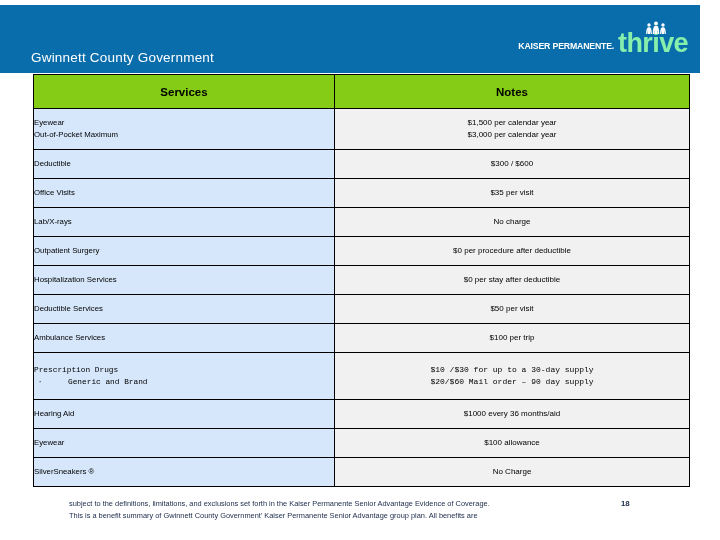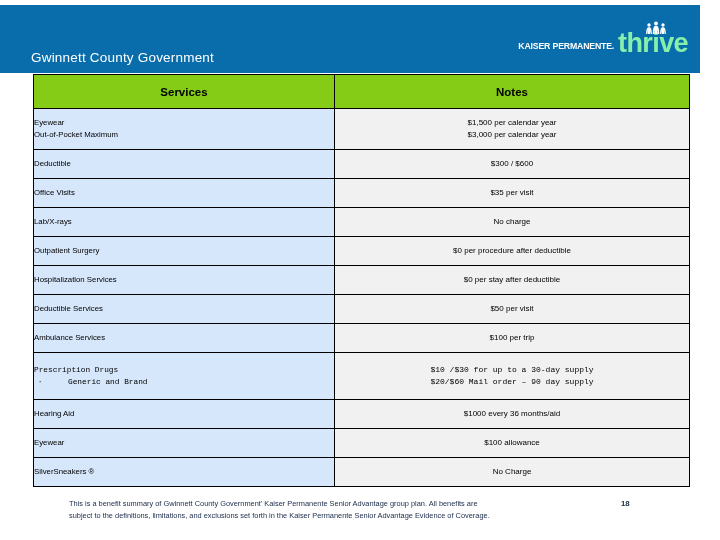--- a/index.html
+++ b/index.html
@@ -295,17 +295,17 @@
         </td>
         <td class="note r-std">
           <span style="display: block;">No Charge</span>
         </td>
       </tr>
     </tbody>
 </table>
 
 <div id="footer">
   <div id="footer-text">
+    <span class="fline">subject to the definitions, limitations, and exclusions set forth in the Kaiser Permanente Senior Advantage Evidence of Coverage.</span>
     <span class="fline">This is a benefit summary of Gwinnett County Government' Kaiser Permanente Senior Advantage group plan. All benefits are</span>
-    <span class="fline">subject to the definitions, limitations, and exclusions set forth in the Kaiser Permanente Senior Advantage Evidence of Coverage.</span>
   </div>
   <div id="page-number">18</div>
 </div>
 
 </body></html>

